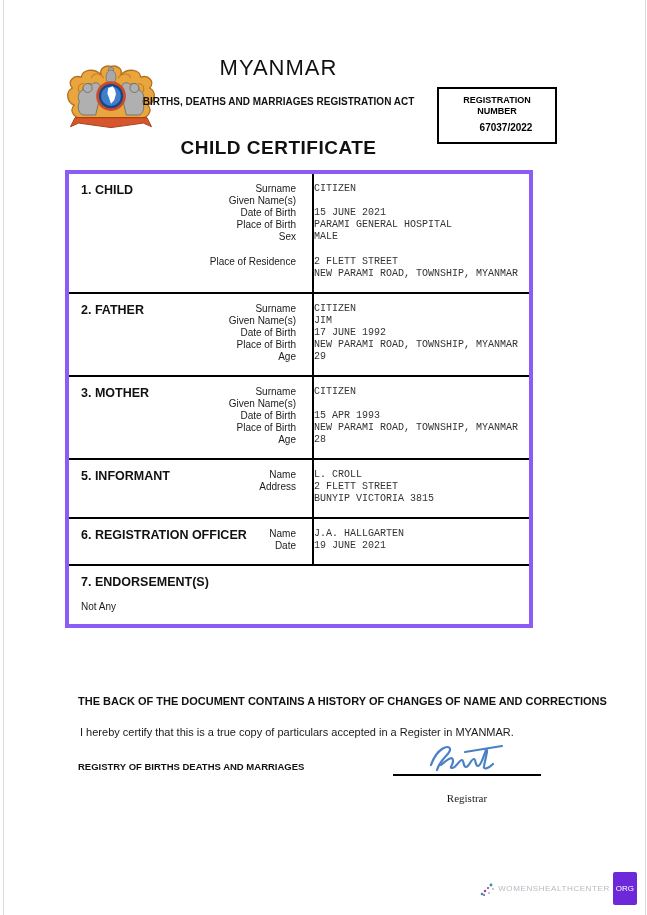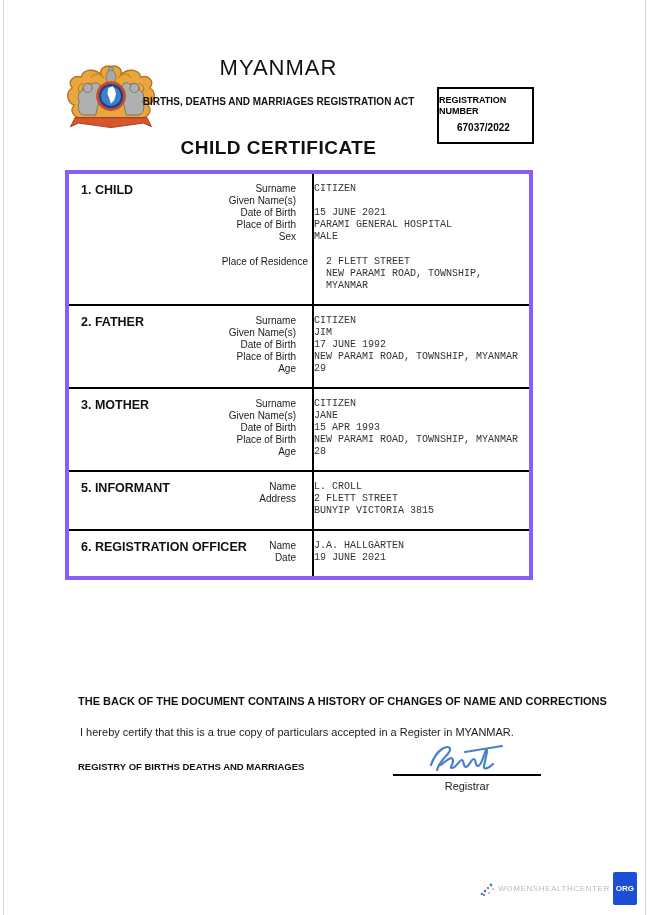--- a/index.html
+++ b/index.html
@@ -7,50 +7,50 @@
   .page { position:relative; width:647px; height:915px; background:#fff; overflow:hidden; }
   .edge { position:absolute; top:0; bottom:0; width:1px; background:#d9d9d9; }
   .edge.left { left:3px; } .edge.right { right:1px; }
 
   
   .emblem { position:absolute; left:66px; top:62px; width:90px; height:70px; }
   .head-center { position:absolute; left:120px; top:0; width:317px; text-align:center; }
   .country { position:absolute; top:55px; width:100%; font-size:22px; font-weight:normal; letter-spacing:1px; color:#111; }
   .act { position:absolute; top:96px; width:100%; font-size:10px; font-weight:bold; color:#111; }
   .doc-title { position:absolute; left:120px; top:137px; width:317px; text-align:center; font-size:19px; font-weight:bold; letter-spacing:0.5px; color:#111; }
-  .reg-box { position:absolute; left:437px; top:87px; width:97px; height:57px; border:2px solid #000; text-align:left; }
+  .reg-box { position:absolute; left:437px; top:87px; width:120px; height:57px; border:2px solid #000; text-align:center; }
   .reg-label { margin-top:6px; font-size:9px; font-weight:bold; line-height:11px; white-space:pre-line; }
   .reg-number { margin-top:5px; font-size:10px; font-weight:bold;padding-left:18px; }
 
   
   .cert-table { position:absolute; left:65px; top:170px; width:468px; border:4px solid #8b5cf6; }
   .section-row { position:relative; padding:9px 0 12px; }
   .section-row + .section-row { border-top:2px solid #000; }
   .section-title { position:absolute; left:12px; top:9px; font-size:12.5px; font-weight:bold; color:#111; white-space:nowrap; }
   .col-divider { position:absolute; left:243px; top:0; bottom:0; width:2px; background:#000; }
   .fields { width:100%; }
   .field { display:flex; align-items:flex-start; }
-  .field.spacer { margin-top:13px;padding-left:12px; }
+  .field.spacer { margin-top:13px; }
   .field-label { width:235px; padding-right:8px; text-align:right; font-size:10px; line-height:12px; color:#1a1a1a; white-space:pre-line; }
   .field-value { flex:1; padding-left:10px; font-family:"Liberation Mono","DejaVu Sans Mono",monospace; font-size:10px; line-height:12px; color:#333; white-space:pre-line; }
   .section-note { margin:26px 0 0 12px; font-size:10px; color:#1a1a1a; }
 
   
   .back-note { position:absolute; left:78px; top:695px; font-size:11px; font-weight:bold; color:#111; }
   .certify { position:absolute; left:80px; top:726px; font-size:11px; color:#1a1a1a; }
   .registry { position:absolute; left:78px; top:761px; font-size:9.5px; font-weight:bold; color:#111; }
   .sig-block { position:absolute; left:393px; top:740px; width:148px; text-align:center; }
   .sig-svg { display:block; margin:0 auto; }
   .sig-line { border-top:2px solid #000; margin-top:-2px; }
-  .registrar { margin-top:4px; font-size:11px; color:#1a1a1a; }
+  .registrar { margin-top:16px; font-size:11px; color:#1a1a1a;font-family:Liberation Serif, serif; }
 
   
   .watermark { position:absolute; right:10px; bottom:10px; display:flex; align-items:center; gap:3px; }
   .wm-text { font-size:8px; letter-spacing:0.6px; color:#b9b9c2; }
-  .wm-badge { font-size:8px; font-weight:bold; color:#fff; background:#1d4ed8; padding:12px 3px; border-radius:2px; }
+  .wm-badge { font-size:8px; font-weight:normal; color:#fff; background:#6d28d9; padding:12px 3px; border-radius:2px; }
 </style>
 </head>
 <body>
 
 <div class="page">
   <div class="edge left"></div>
   <div class="edge right"></div>
 
   <svg class="emblem" viewBox="0 0 100 74" aria-hidden="true">
     <path d="M50 3 C43 1 37 6 39 12 C30 4 18 7 17 15 C8 12 1 20 7 27 C-1 31 1 43 9 46 C3 53 10 62 19 60 L81 60 C90 62 97 53 91 46 C99 43 101 31 93 27 C99 20 92 12 83 15 C82 7 70 4 61 12 C63 6 57 1 50 3 Z" fill="#e9a63e" stroke="#b5701f" stroke-width="1.5"></path>
@@ -144,21 +144,20 @@
       <div class="section-row">
         <div class="section-title">3. MOTHER</div>
         <div class="col-divider"></div>
         <div class="fields">
           <div class="field">
             <div class="field-label">Surname</div>
             <div class="field-value">CITIZEN</div>
           </div>
           <div class="field">
             <div class="field-label">Given Name(s)</div>
-            <div class="field-value">JANE</div>
           </div>
           <div class="field">
             <div class="field-label">Date of Birth</div>
             <div class="field-value">15 APR 1993</div>
           </div>
           <div class="field">
             <div class="field-label">Place of Birth</div>
             <div class="field-value">NEW PARAMI ROAD, TOWNSHIP, MYANMAR</div>
           </div>
           <div class="field">
@@ -188,20 +187,25 @@
         <div class="fields">
           <div class="field">
             <div class="field-label">Name</div>
             <div class="field-value">J.A. HALLGARTEN</div>
           </div>
           <div class="field">
             <div class="field-label">Date</div>
             <div class="field-value">19 JUNE 2021</div>
           </div>
         </div>
+      </div>
+      <div class="section-row">
+        <div class="section-title">7. ENDORSEMENT(S)</div>
+        <div class="fields"></div>
+        <div class="section-note">Not Any</div>
       </div>
     </div>
 
   <div class="back-note">THE BACK OF THE DOCUMENT CONTAINS A HISTORY OF CHANGES OF NAME AND CORRECTIONS</div>
   <div class="certify">I hereby certify that this is a true copy of particulars accepted in a Register in MYANMAR.</div>
   <div class="registry">REGISTRY OF BIRTHS DEATHS AND MARRIAGES</div>
 
   <div class="sig-block">
     <svg class="sig-svg" width="120" height="36" viewBox="0 0 120 36" aria-hidden="true">
       <g fill="none" stroke="#4a80c4" stroke-width="2.2" stroke-linecap="round">

